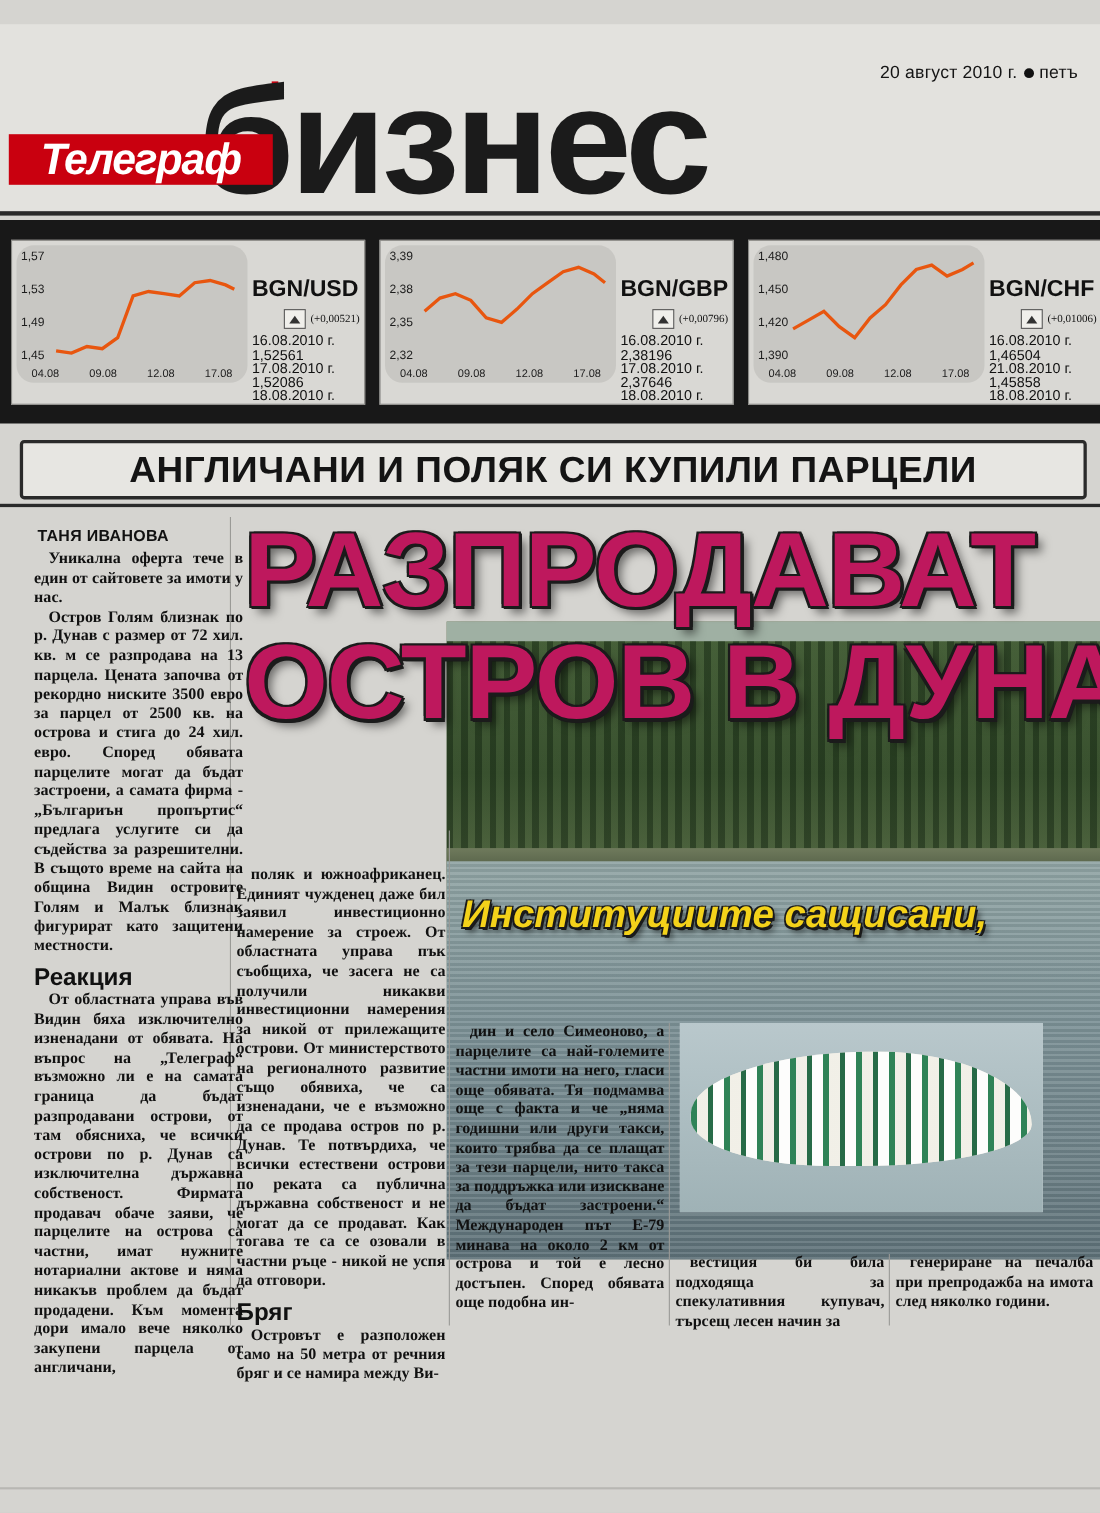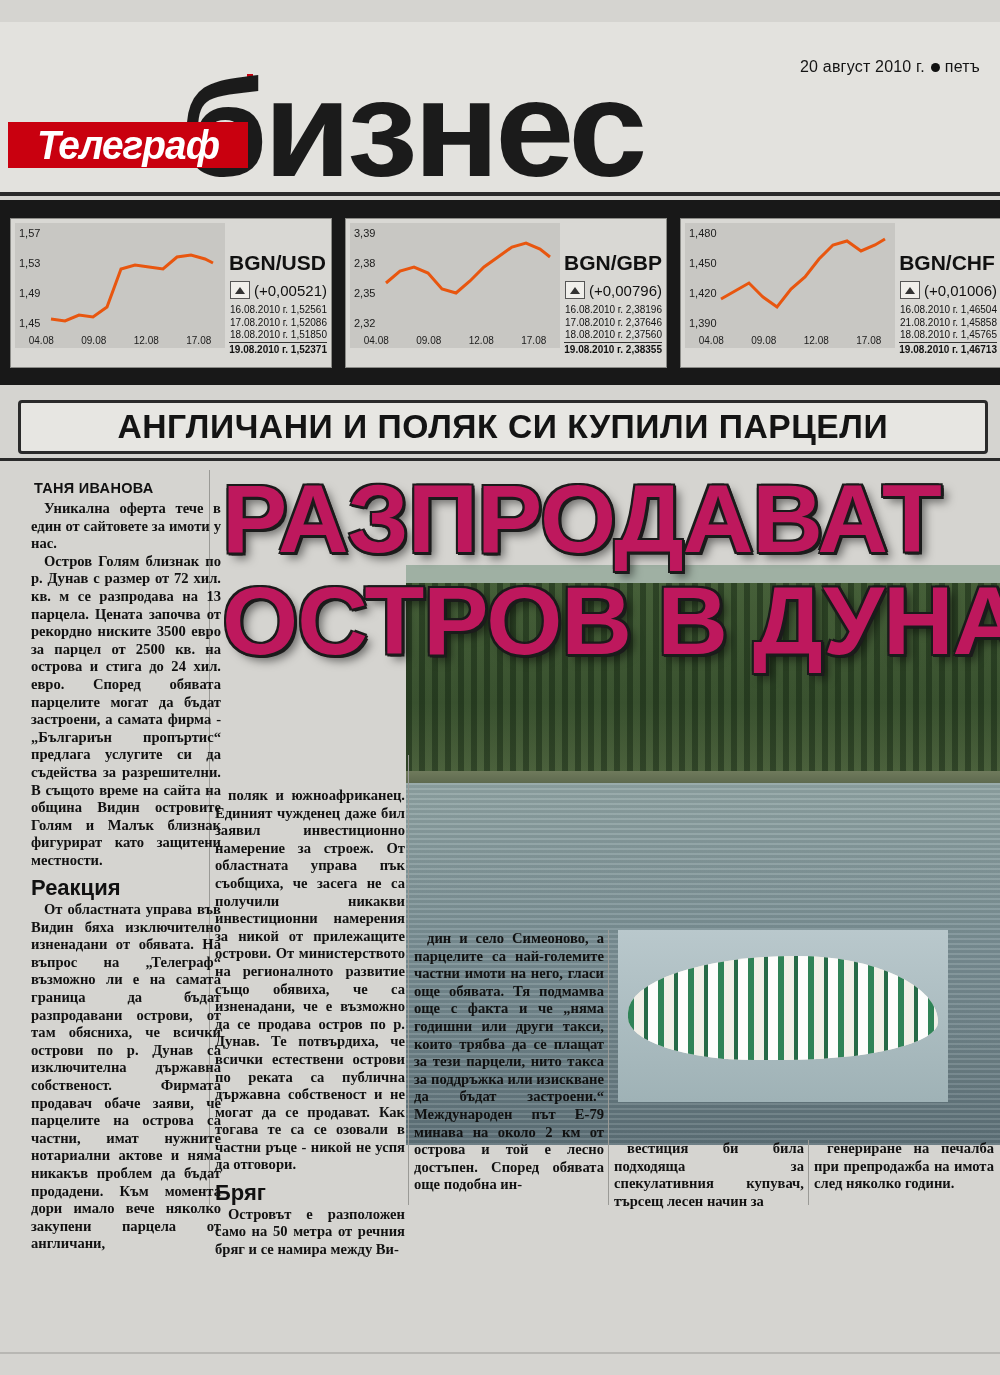--- a/index.html
+++ b/index.html
@@ -67,20 +67,21 @@
     border:1px solid #8b8b87;
     overflow:hidden;
   }
   .cbox1{left:10px;width:320px;}
   .cbox2{left:345px;width:320px;}
   .cbox3{left:680px;width:320px;}
   .cgraph{
     position:absolute;left:4px;top:4px;width:210px;height:125px;
     background:#c8c7c3;
     overflow:hidden;
+    border-radius:16px;
   }
   .cgraph .ytick{
     position:absolute;left:4px;
     font-family:"Liberation Sans", sans-serif;
     font-size:11px;color:#1c1c1c;
   }
   .cgraph .xlabels{
     position:absolute;left:0;bottom:2px;width:210px;
     display:flex;justify-content:space-around;
     font-family:"Liberation Sans", sans-serif;
@@ -103,28 +104,27 @@
   .arrowbox{
     width:18px;height:16px;background:#f0efeb;border:1px solid #555;
     display:flex;align-items:center;justify-content:center;
   }
   .arrowbox i{
     display:block;width:0;height:0;
     border-left:5px solid transparent;border-right:5px solid transparent;
     border-bottom:7px solid #333;
   }
   .cdeltatxt{
-    font-family:Liberation Sans, sans-serif;
-    font-size:15px;color:#111;white-space:nowrap;
+    font-family:Liberation Serif, serif;
+    font-size:10px;color:#111;white-space:nowrap;
   }
   .crates{
     margin-top:5px;
     font-family:"Liberation Sans", sans-serif;
-    font-size:10px;color:#111;line-height:12.5px;
-    text-align:right;
+    font-size:13px;color:#111;line-height:12.5px;
   }
   .crates div:last-child{font-weight:bold;border-top:1px solid #333;padding-top:1px;}
   
   .kicker{
     position:absolute;left:18px;top:400px;width:964px;height:48px;
     background:#e7e6e2;
     border:3px solid #2a2a2a;
     border-radius:4px;
     display:flex;align-items:center;justify-content:center;
   }
@@ -375,20 +375,21 @@
       <div class="parcels"></div>
     </div>
   </div>
 
   <div class="bighead">
     <div>РАЗПРОДАВАТ</div>
     <div>ОСТРОВ В ДУНАВ</div>
   </div>
 
   <div class="yellowhead">
+    <div>Институциите сащисани,</div>
   </div>
 
   <div class="byline">ТАНЯ ИВАНОВА</div>
 
   <div class="vline" style="left:209px;top:470px;height:735px;"></div>
   <div class="vline" style="left:408px;top:755px;height:450px;"></div>
   <div class="vline" style="left:608px;top:930px;height:275px;"></div>
   <div class="vline" style="left:808px;top:1140px;height:65px;"></div>
 
   <div class="col col1">

